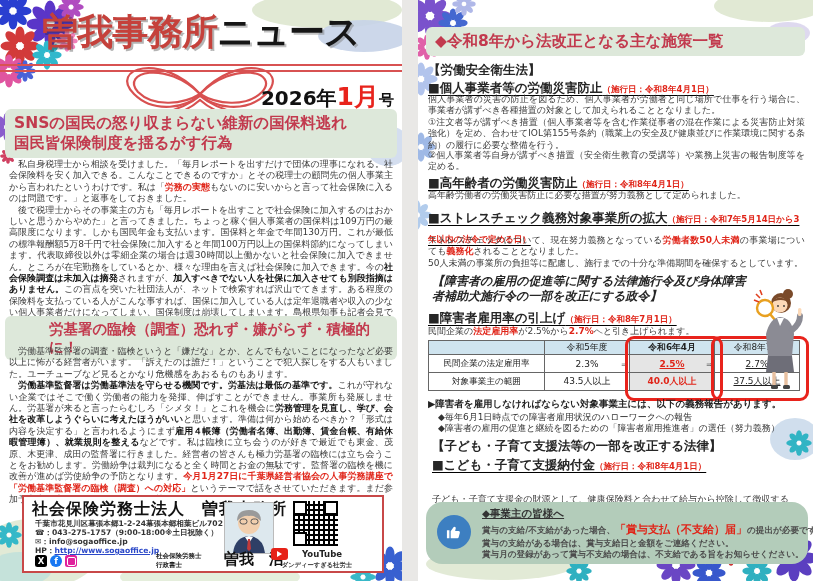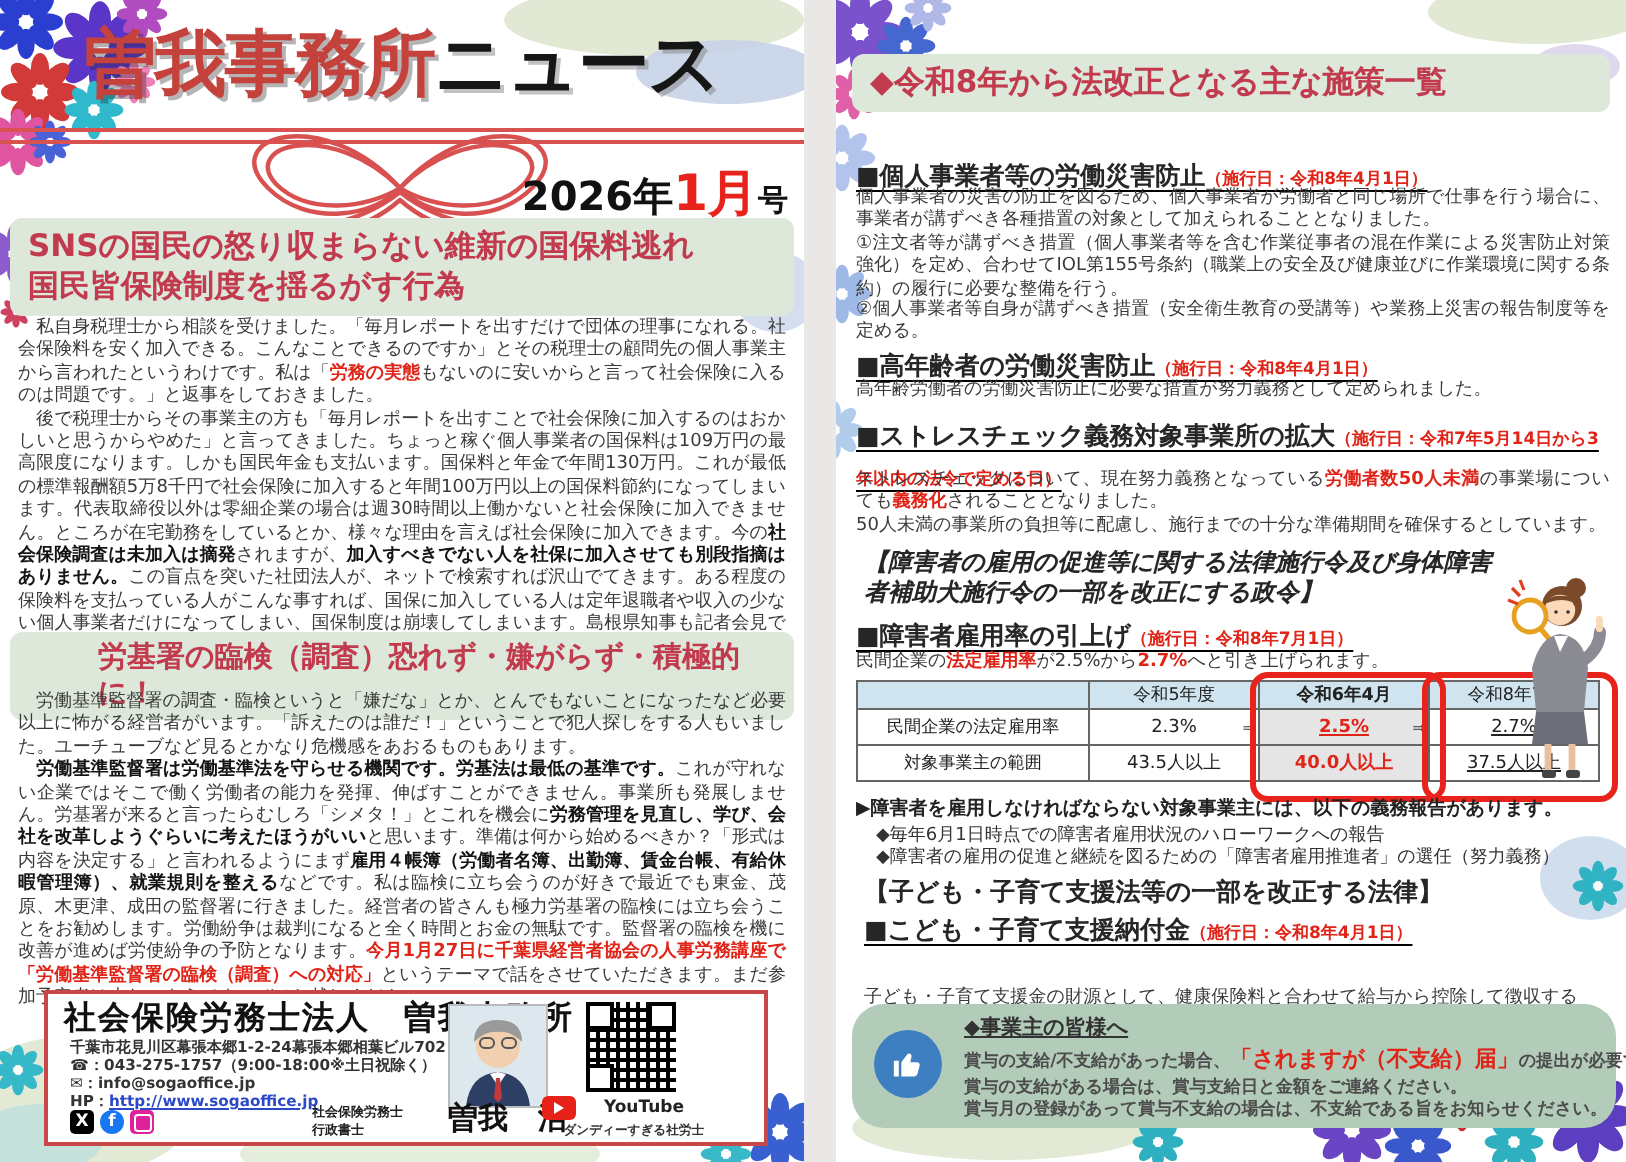--- a/index.html
+++ b/index.html
@@ -300,20 +300,21 @@
     </svg>
   <svg class="fl" style="left:338px;top:518px;width:22px;height:22px;color:#e060a8;" viewBox="0 0 40 40">
       <use href="#flw" fill="currentColor"></use>
     </svg>
   <svg class="fl" style="left:258px;top:520px;width:24px;height:24px;color:#88a0e0;opacity:.85;" viewBox="0 0 40 40">
       <use href="#flw" fill="currentColor"></use>
     </svg>
 
   <div class="content hbox rp-head" style="position:absolute;">◆令和8年から法改正となる主な施策一覧</div>
 
+  <div class="content law-name" style="position:absolute;top:62px;">【労働安全衛生法】</div>
   <div class="content" style="position:absolute;top:77px;left:10px;">
     <span class="sec-head"><span class="sec-title">■個人事業者等の労働災害防止</span><span class="sec-date">（施行日：令和8年4月1日）</span></span>
   </div>
   <div class="content body-text rp-p" style="position:absolute;top:94px;">個人事業者の災害の防止を図るため、個人事業者が労働者と同じ場所で仕事を行う場合に、事業者が講ずべき各種措置の対象として加えられることとなりました。</div>
   <div class="content body-text rp-p" style="position:absolute;top:117px;">①注文者等が講ずべき措置（個人事業者等を含む作業従事者の混在作業による災害防止対策強化）を定め、合わせてIOL第155号条約（職業上の安全及び健康並びに作業環境に関する条約）の履行に必要な整備を行う。</div>
   <div class="content body-text rp-p" style="position:absolute;top:150px;">②個人事業者等自身が講ずべき措置（安全衛生教育の受講等）や業務上災害の報告制度等を定める。</div>
 
   <div class="content" style="position:absolute;top:172px;left:10px;">
     <span class="sec-head"><span class="sec-title">■高年齢者の労働災害防止</span><span class="sec-date">（施行日：令和8年4月1日）</span></span>
   </div>
@@ -374,21 +375,21 @@
   </div>
   <div class="content body-text" style="position:absolute;top:494px;left:14px;right:24px;"><span>子ども・子育て支援金の財源として、健康保険料と合わせて給与から控除して徴収する</span><span class="r">支援納付金制度</span><span>が創設されます。</span></div>
 
   <div class="notice">
     <div class="notice-icon">
       <svg viewBox="0 0 24 24" width="20" height="20">
           <path fill="#fff" d="M3.5 10h3v9.5h-3z M8 19.5h7.6c1 0 1.9-.7 2.1-1.6l1.3-4.9c.3-1.1-.5-2.1-1.6-2.1h-4l.7-3.3c.2-1-.5-1.9-1.5-1.9-.5 0-1 .3-1.2.7L8 11z"></path>
         </svg>
     </div>
     <div class="notice-title">◆事業主の皆様へ</div>
-    <div class="notice-line nl1"><span>賞与の支給/不支給があった場合、</span><span class="rbig">「されますが（不支給）届」</span><span>の提出が必要です。</span></div>
+    <div class="notice-line nl1"><span>賞与の支給/不支給があった場合、</span><span class="rbig">「賞与支払（不支給）届」</span><span>の提出が必要です。</span></div>
     <div class="notice-line nl2">賞与の支給がある場合は、賞与支給日と金額をご連絡ください。</div>
     <div class="notice-line nl3">賞与月の登録があって賞与不支給の場合は、不支給である旨をお知らせください。</div>
   </div>
 
   <svg class="woman" viewBox="0 0 62 110">
     <circle cx="40" cy="8" r="5" fill="#7a4a2a"></circle>
     <circle cx="33" cy="17" r="10" fill="#7a4a2a"></circle>
     <circle cx="32" cy="19" r="7.6" fill="#fcd9b8"></circle>
     <path d="M24,16 Q27,11 34,12 Q40,12 40,18 L38,15 Q33,13 27,15 Z" fill="#7a4a2a"></path>
     <circle cx="30" cy="20" r="0.9" fill="#333"></circle>

